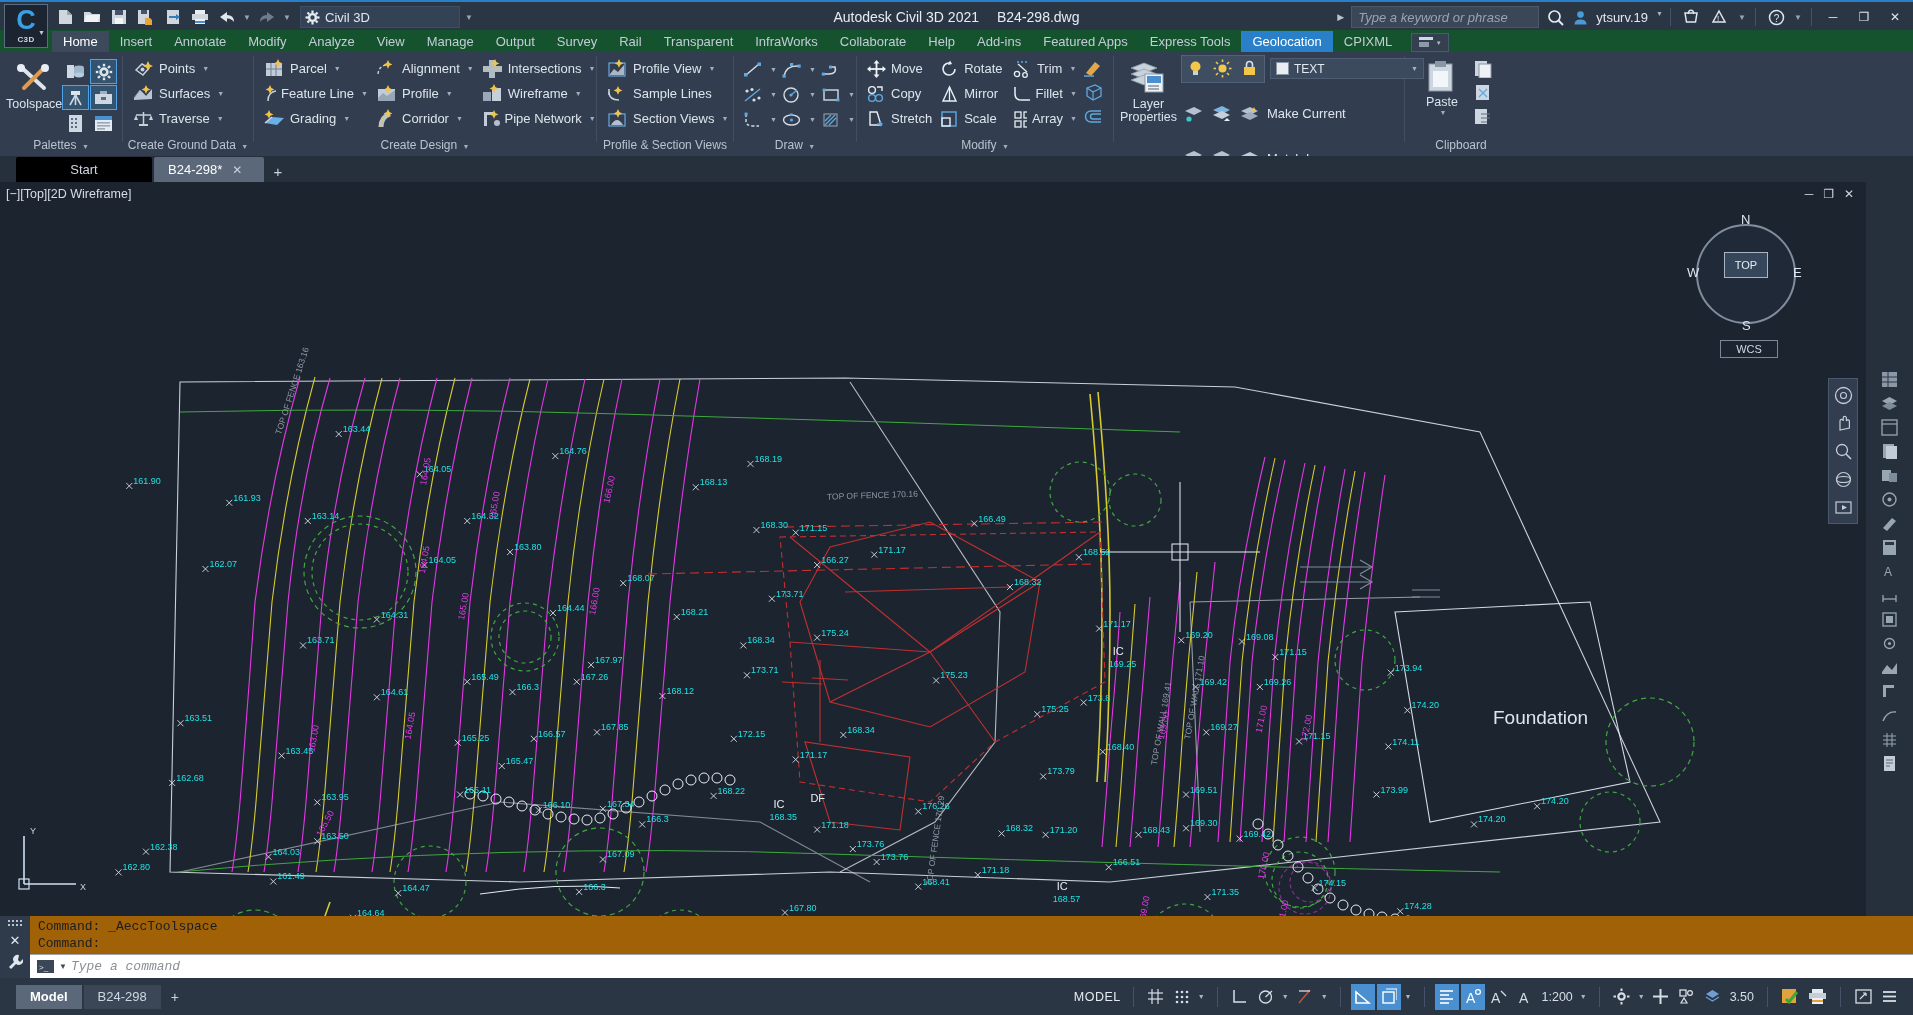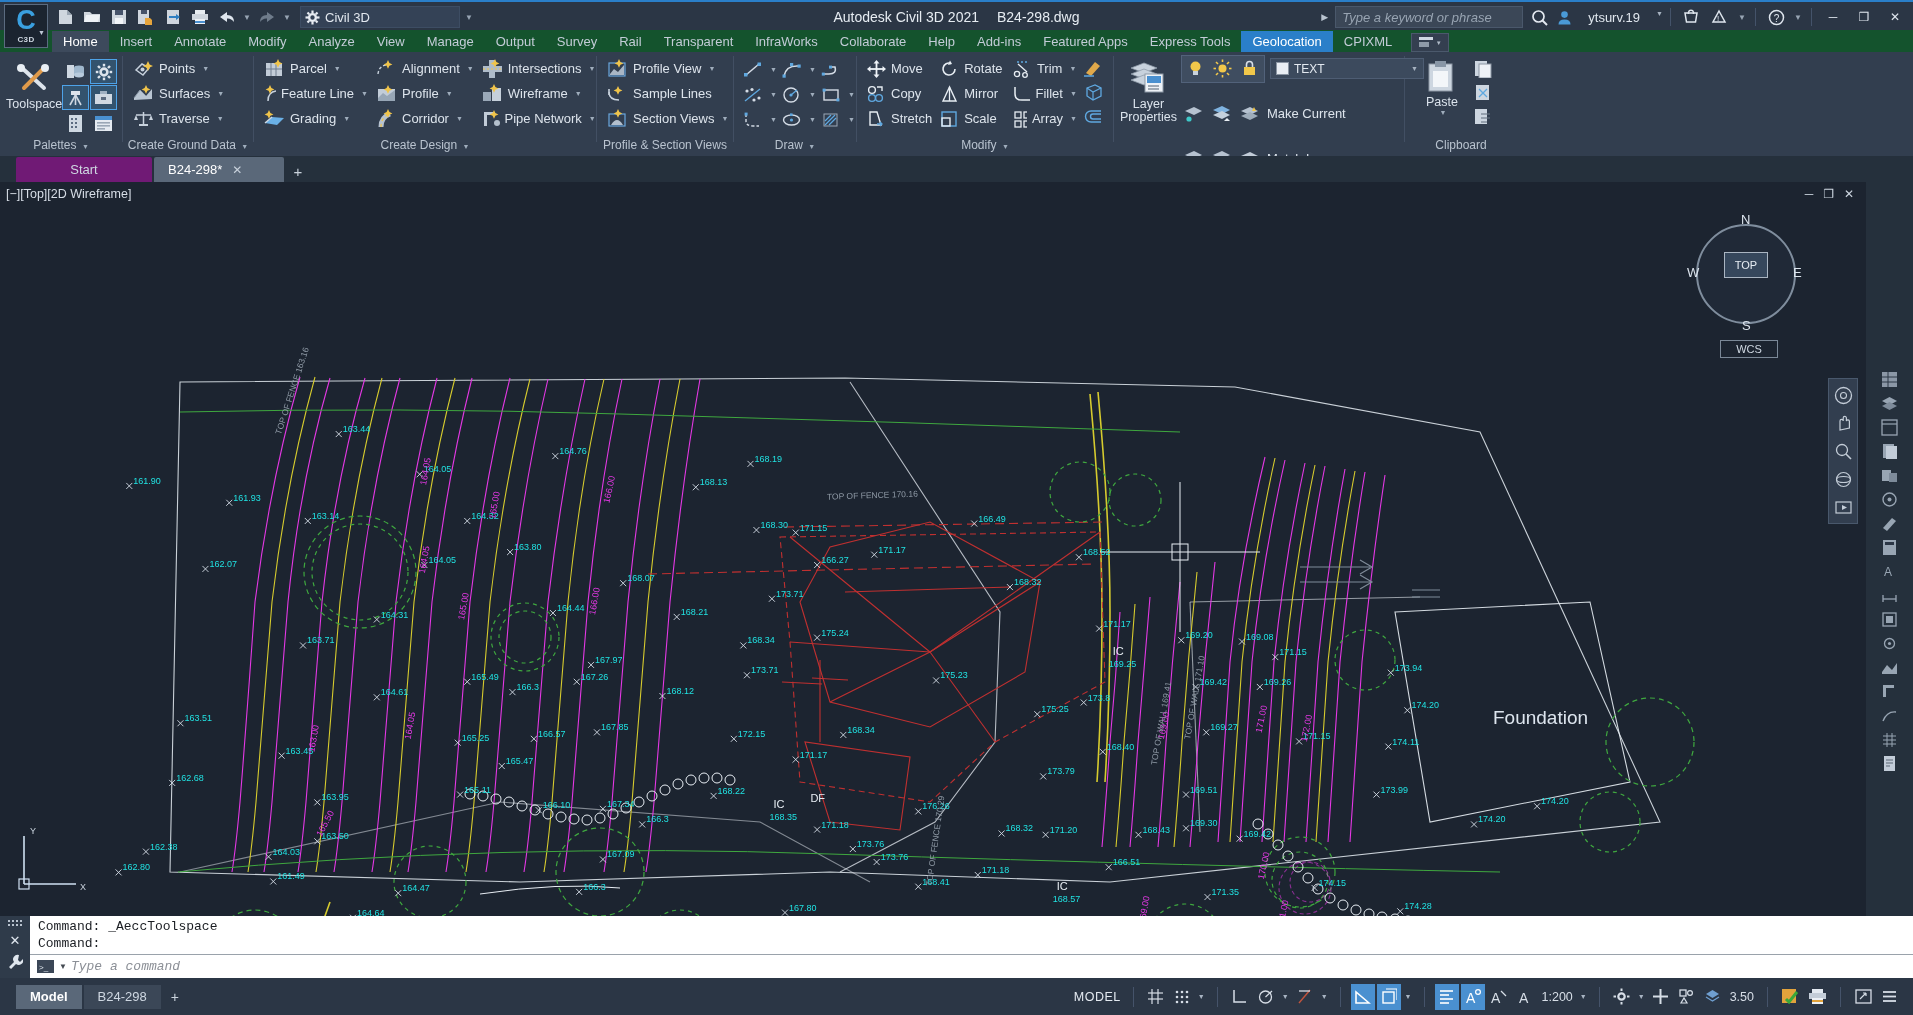--- a/index.html
+++ b/index.html
@@ -26,21 +26,21 @@
   #apptitle .dwg { margin-left:18px; }
   .tb-right { position:absolute; right:0; top:0; height:30px; display:flex; align-items:center; gap:3px;
     padding-right:4px; }
   .srch { display:flex; align-items:center; height:22px; }
   .srch .arw { font-size:9px; color:#b9c4d0; padding:0 7px; cursor:pointer; }
   .srch input { width:188px; height:22px; background:#3b4757; border:1px solid #4a586b;
     color:#c7d0da; font-size:13px; font-style:italic; padding:0 6px;
     font-family:"Liberation Sans", sans-serif; }
   .srch input::placeholder { color:#98a4b2; font-style:italic; }
   .tb-ic { width:26px; height:26px; display:flex; align-items:center; justify-content:center; cursor:pointer;}
-  .user { display:flex; gap:16px; font-size:13px; color:#e0e7ee; cursor:pointer; padding-left:2px;}
+  .user { display:flex; gap:8px; font-size:13px; color:#e0e7ee; cursor:pointer; padding-left:2px;}
   .sep-v { width:1px; height:18px; background:#44536a; margin:0 4px; }
   .wbtn { width:28px; height:24px; display:flex;align-items:center;justify-content:center;
     font-size:12px; color:#dfe6ee; cursor:pointer; }
 
   
   #appbtn { position:absolute; left:4px; top:4px; width:44px; height:44px; background:#1b2430;
     border:1px solid #5b6b80; display:flex; flex-direction:column; align-items:center; cursor:pointer; z-index:30;}
   #appbtn .c { font-size:27px; font-weight:bold; color:#3aa0e0; line-height:30px;
     font-family:"Liberation Sans", sans-serif; }
   #appbtn .t { font-size:8px; font-weight:bold; color:#cfd8e2; letter-spacing:.4px; }
@@ -77,21 +77,21 @@
   .layer-combo { display:flex; align-items:center; width:154px; height:21px; background:#3c4a5d;
     border:1px solid #4e5d73; margin-left:3px; cursor:pointer; }
   .layer-combo .sw { width:13px; height:13px; background:#e9eef4; margin:0 5px; border:1px solid #8a95a3;}
   .layer-combo .tx { font-size:12px; color:#e3e9f0; flex:1; }
   .layer-combo .ar { font-size:7px; color:#a6b2c0; padding-right:5px; }
 
   
   #filetabs { position:absolute; left:0; top:156px; width:1913px; height:26px; background:#25303c;
     display:flex; align-items:flex-end; padding-left:16px; }
   .ftab { height:25px; display:flex; align-items:center; padding:0 14px; font-size:13px;
-    background:#701a75; color:#cfd8e2; margin-right:2px; cursor:pointer; gap:10px;
+    background:#000000; color:#cfd8e2; margin-right:2px; cursor:pointer; gap:10px;
     border-top-left-radius:2px; border-top-right-radius:2px;}
   .ftab.active { background:#5a6879; color:#ffffff; }
   .ftab .x { font-size:12px; color:#c9d2dc; }
   .ftab-plus { width:24px; height:22px; display:flex;align-items:center;justify-content:center;
     font-size:15px;color:#c9d2dc;cursor:pointer;}
 
   
   #canvaswrap { position:absolute; left:0; top:182px; width:1913px; height:734px; background:#25303c; }
   #canvas { position:absolute; left:0; top:0; width:1866px; height:734px;
     background:#1c2430; overflow:hidden; }
@@ -123,21 +123,21 @@
 
   
   #cmdwrap { position:absolute; left:0; top:916px; width:1913px; height:62px; background:#25303c;
     display:flex; align-items:stretch; }
   #cmdgrip { width:30px; background:#2f3b4a; display:flex; flex-direction:column; align-items:center;
     padding-top:3px; gap:6px; }
   .grip-dots { width:16px; height:8px;
     background-image:radial-gradient(#b9c3cf 1px, transparent 1px);
     background-size:4px 4px; }
   #cmdbody { flex:1; display:flex; flex-direction:column; }
-  #cmdhist { height:38px; background:#ffffff; color:#1a1d22; font-family:"Liberation Mono", monospace;
+  #cmdhist { height:38px; background:#a16207; color:#1a1d22; font-family:"Liberation Mono", monospace;
     font-size:13px; padding:2px 8px; line-height:17px; }
   #cmdinput { flex:1; background:#ffffff; display:flex; align-items:center; gap:4px; padding-left:6px;
     border-top:1px solid #9aa2ab; }
   #cmdinput .ph { font-family:"Liberation Mono", monospace; font-size:13px; color:#8b8f96;
     font-style:italic; }
   .cmdcaret { font-size:8px; color:#444a52; }
 
   
   #status { position:absolute; left:0; top:978px; width:1913px; height:37px; background:#2b3645;
     display:flex; align-items:center; }
@@ -952,21 +952,21 @@
     <div class="panel-title">
       <span>Clipboard</span>
     </div>
   </div>
 </div>
 
 <div id="filetabs">
   <div class="ftab" style="width:136px;justify-content:center;">
     <span>Start</span>
   </div>
-  <div class="ftab active" style="width:130px;">
+  <div class="ftab active" style="width:110px;">
     <span>B24-298*</span>
     <span class="x">✕</span>
   </div>
   <div class="ftab-plus">+</div>
 </div>
 
 <div id="canvaswrap">
   <div id="canvas">
 
     <span id="vplabel">[−][Top][2D Wireframe]</span>

